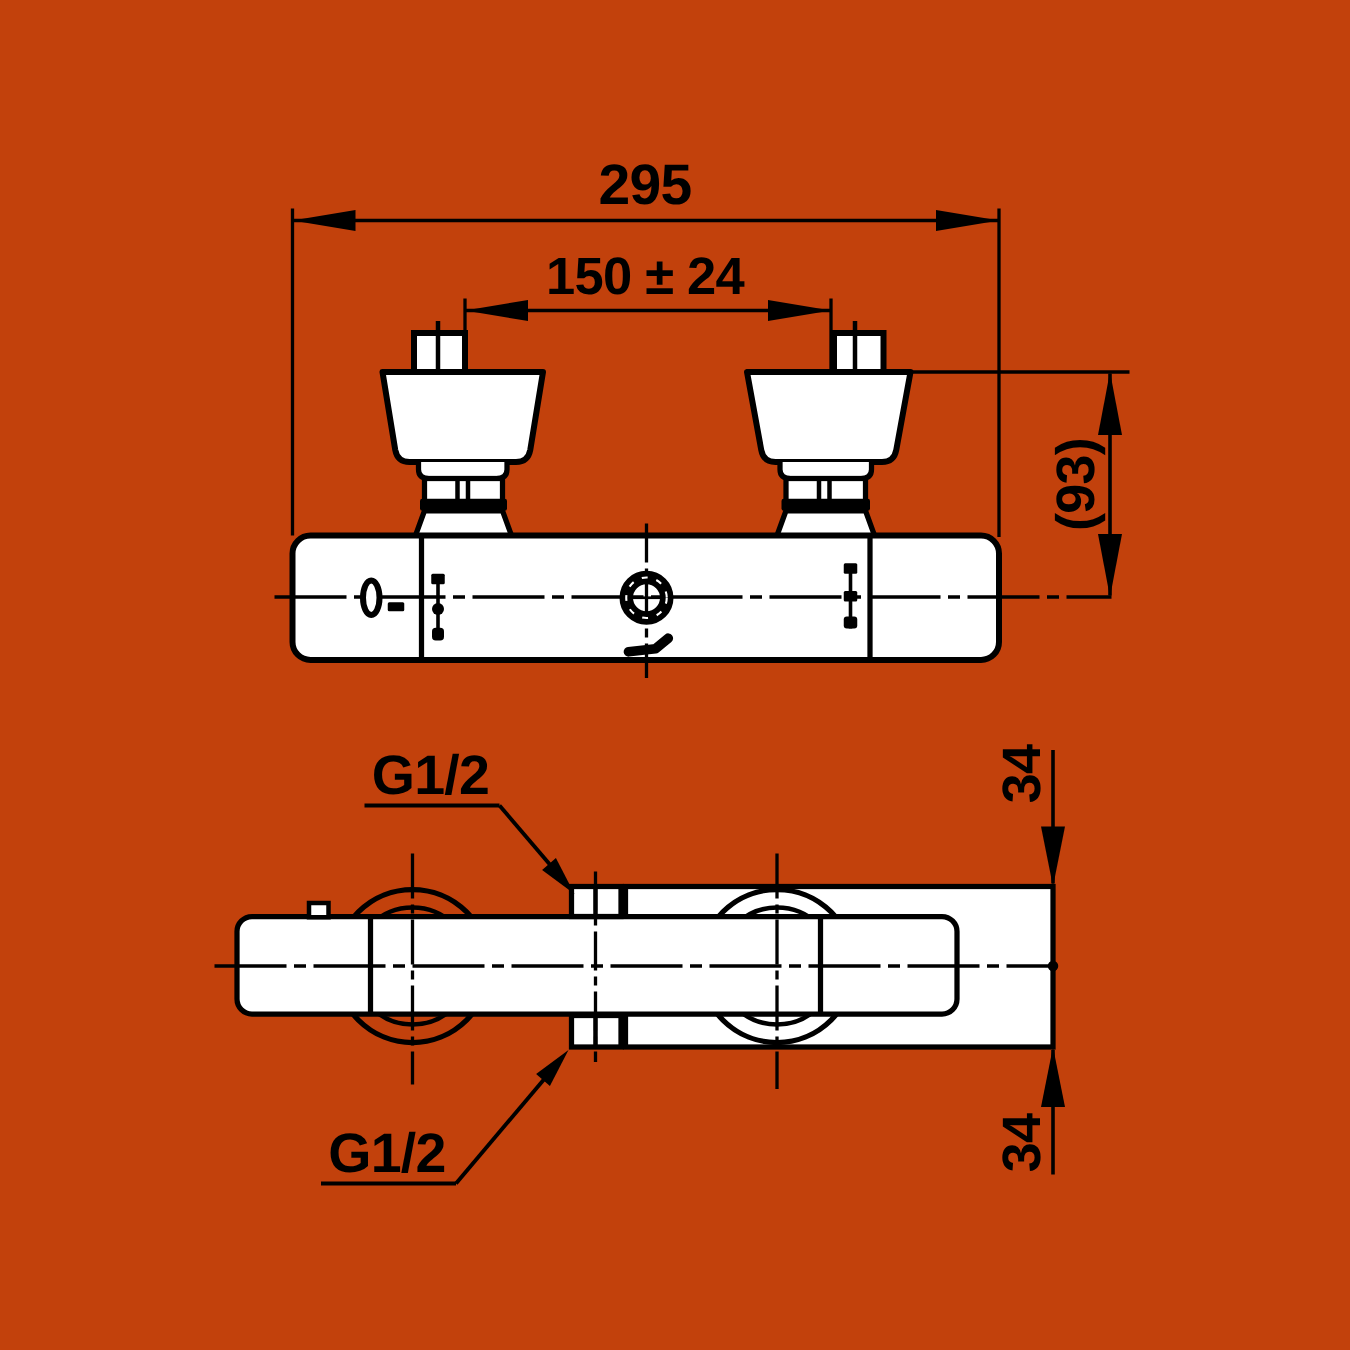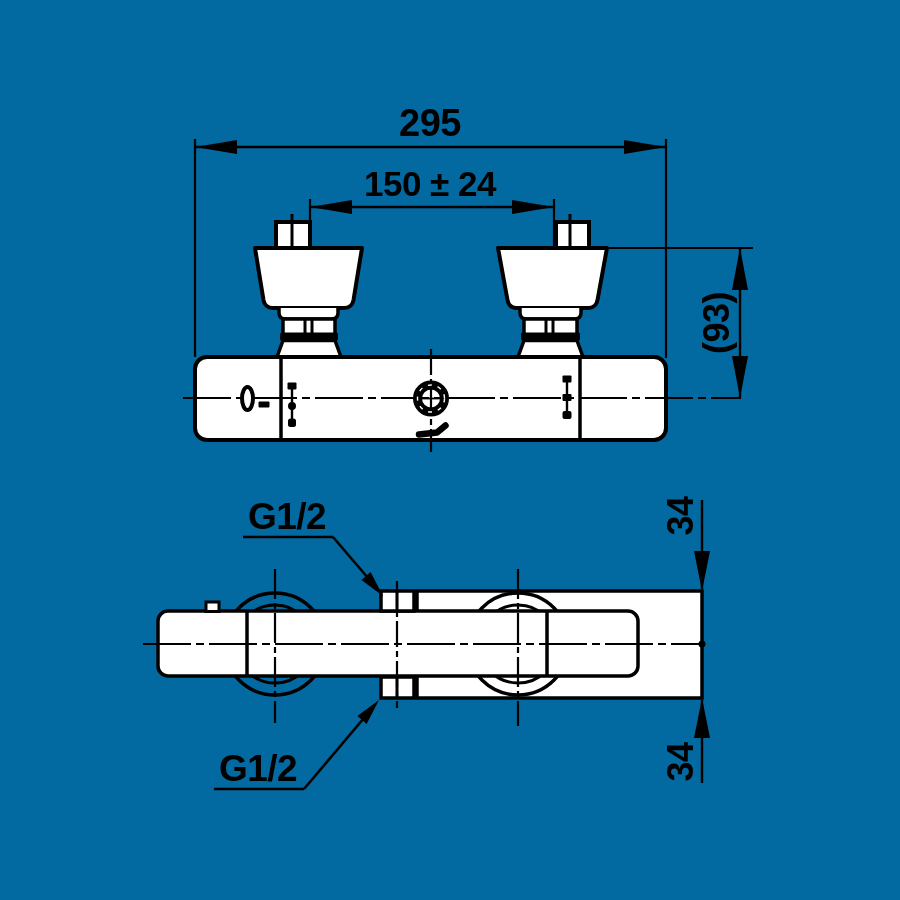--- a/index.html
+++ b/index.html
@@ -1,16 +1,16 @@
 <!DOCTYPE html>
 <html><head>
 <meta charset="utf-8">
 <style>
   html,body{margin:0;padding:0;background:#ffffff;}
-  .stage{width:900px;height:900px;background:#0369a1;position:relative;overflow:hidden;}
+  .stage{width:900px;height:900px;background:#c2410c;position:relative;overflow:hidden;}
   svg{display:block;}
   text{font-family:"Liberation Sans","DejaVu Sans",sans-serif;font-weight:700;fill:#000;letter-spacing:-0.5px;}
 </style>
 </head>
 <body>
 
 <div class="stage">
 <svg width="900" height="900" viewBox="0 0 900 900">
 
   <g stroke="#000" fill="none">

